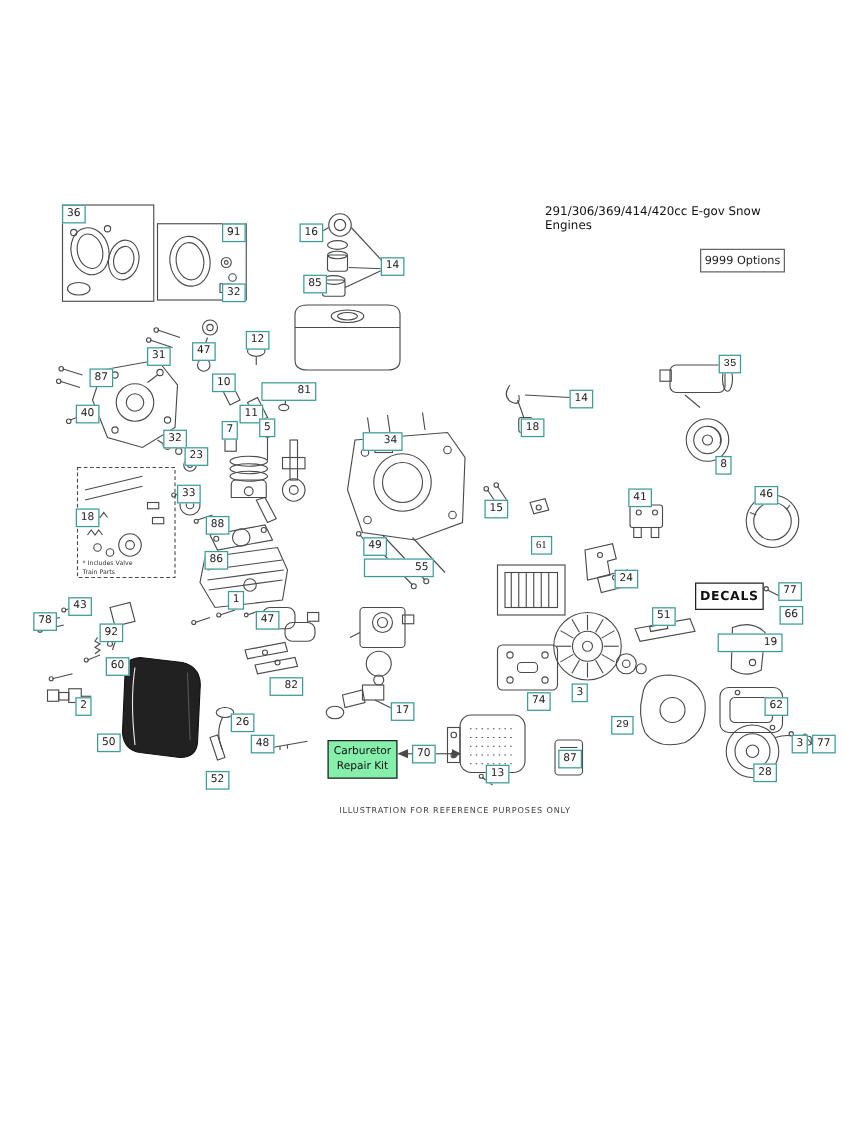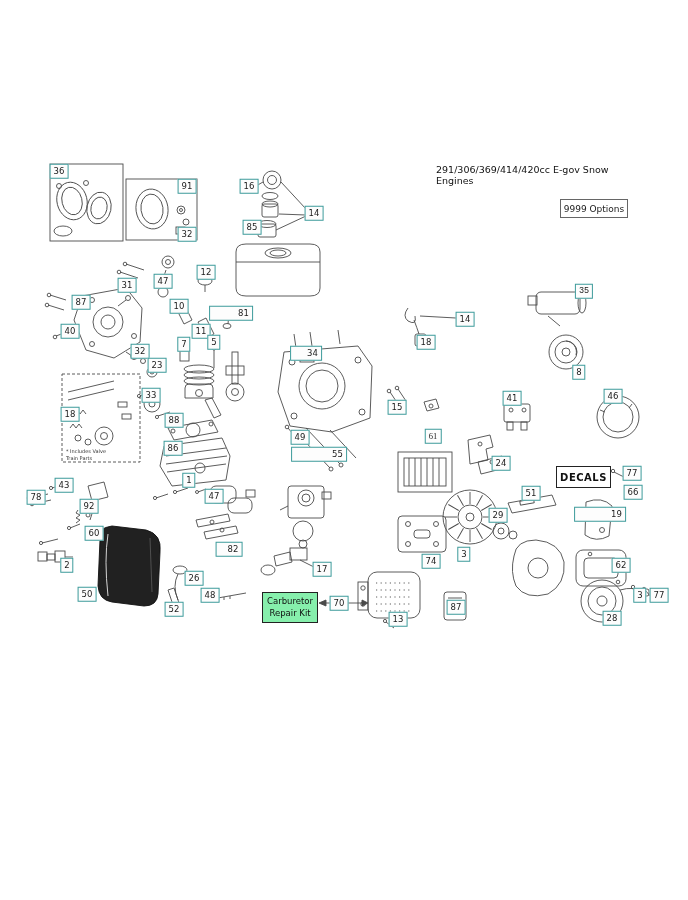--- a/index.html
+++ b/index.html
@@ -460,20 +460,21 @@
   <div class="options-box">9999  Options</div>
 
   <div class="decals-box">DECALS</div>
 
   <div class="carb-box">Carburetor
 Repair Kit</div>
 
   <div class="valve-note">* Includes Valve
 Train Parts</div>
 
+  <div class="footer">ILLUSTRATION FOR REFERENCE PURPOSES ONLY</div>
 
   <div>
       <div class="callout" style="left: 59px; top: 171px; border-color: rgb(61, 155, 155);">36</div>
       <div class="callout" style="left: 187px; top: 186px; border-color: rgb(61, 155, 155);">91</div>
       <div class="callout" style="left: 249px; top: 186px; border-color: rgb(61, 155, 155);">16</div>
       <div class="callout" style="left: 314px; top: 213px; border-color: rgb(61, 155, 155);">14</div>
       <div class="callout" style="left: 252px; top: 227px; border-color: rgb(61, 155, 155);">85</div>
       <div class="callout" style="left: 187px; top: 234px; border-color: rgb(61, 155, 155);">32</div>
       <div class="callout" style="left: 206px; top: 272px; border-color: rgb(61, 155, 155);">12</div>
       <div class="callout" style="left: 163px; top: 281px; border-color: rgb(61, 155, 155);">47</div>
@@ -506,32 +507,32 @@
       <div class="callout" style="left: 501px; top: 463px; border-color: rgb(61, 155, 155);">24</div>
       <div class="callout" style="left: 632px; top: 473px; border-color: rgb(61, 155, 155);">77</div>
       <div class="callout" style="left: 189px; top: 480px; border-color: rgb(61, 155, 155);">1</div>
       <div class="callout" style="left: 64px; top: 485px; border-color: rgb(61, 155, 155);">43</div>
       <div class="callout" style="left: 531px; top: 493px; border-color: rgb(61, 155, 155);">51</div>
       <div class="callout" style="left: 36px; top: 497px; border-color: rgb(61, 155, 155);">78</div>
       <div class="callout" style="left: 214px; top: 496px; border-color: rgb(61, 155, 155);">47</div>
       <div class="callout" style="left: 89px; top: 506px; border-color: rgb(61, 155, 155);">92</div>
       <div class="callout" style="left: 600px; top: 514px; border-color: rgb(61, 155, 155); padding-left: 36px;">19</div>
       <div class="callout" style="left: 62px; top: 533px; border-color: rgb(61, 155, 155); margin-left: 32px;">60</div>
-      <div class="callout" style="left: 498px; top: 515px; border-color: rgb(61, 155, 155);">29</div>
+      <div class="callout" style="left: 498px; top: 580px; border-color: rgb(61, 155, 155); font-family: Liberation Mono, monospace;">29</div>
       <div class="callout" style="left: 229px; top: 549px; border-color: rgb(61, 155, 155); padding-left: 11px;">82</div>
       <div class="callout" style="left: 464px; top: 554px; border-color: rgb(61, 155, 155);">3</div>
       <div class="callout" style="left: 431px; top: 561px; border-color: rgb(61, 155, 155);">74</div>
       <div class="callout" style="left: 67px; top: 565px; border-color: rgb(61, 155, 155);">2</div>
       <div class="callout" style="left: 621px; top: 565px; border-color: rgb(61, 155, 155);">62</div>
       <div class="callout" style="left: 322px; top: 569px; border-color: rgb(61, 155, 155);">17</div>
       <div class="callout" style="left: 194px; top: 578px; border-color: rgb(61, 155, 155);">26</div>
       <div class="callout" style="left: 87px; top: 594px; border-color: rgb(61, 155, 155);">50</div>
       <div class="callout" style="left: 640px; top: 595px; border-color: rgb(61, 155, 155);">3</div>
       <div class="callout" style="left: 659px; top: 595px; border-color: rgb(61, 155, 155);">77</div>
       <div class="callout" style="left: 210px; top: 595px; border-color: rgb(61, 155, 155);">48</div>
       <div class="callout" style="left: 339px; top: 603px; border-color: rgb(61, 155, 155);">70</div>
       <div class="callout" style="left: 456px; top: 607px; border-color: rgb(61, 155, 155);">87</div>
-      <div class="callout" style="left: 174px; top: 609px; border-color: rgb(61, 155, 155);">52</div>
+      <div class="callout" style="left: 174px; top: 624px; border-color: rgb(61, 155, 155);">52</div>
       <div class="callout" style="left: 612px; top: 618px; border-color: rgb(61, 155, 155);">28</div>
       <div class="callout" style="left: 398px; top: 619px; border-color: rgb(61, 155, 155);">13</div>
     </div>
 
 </div>
 
 </body></html>

